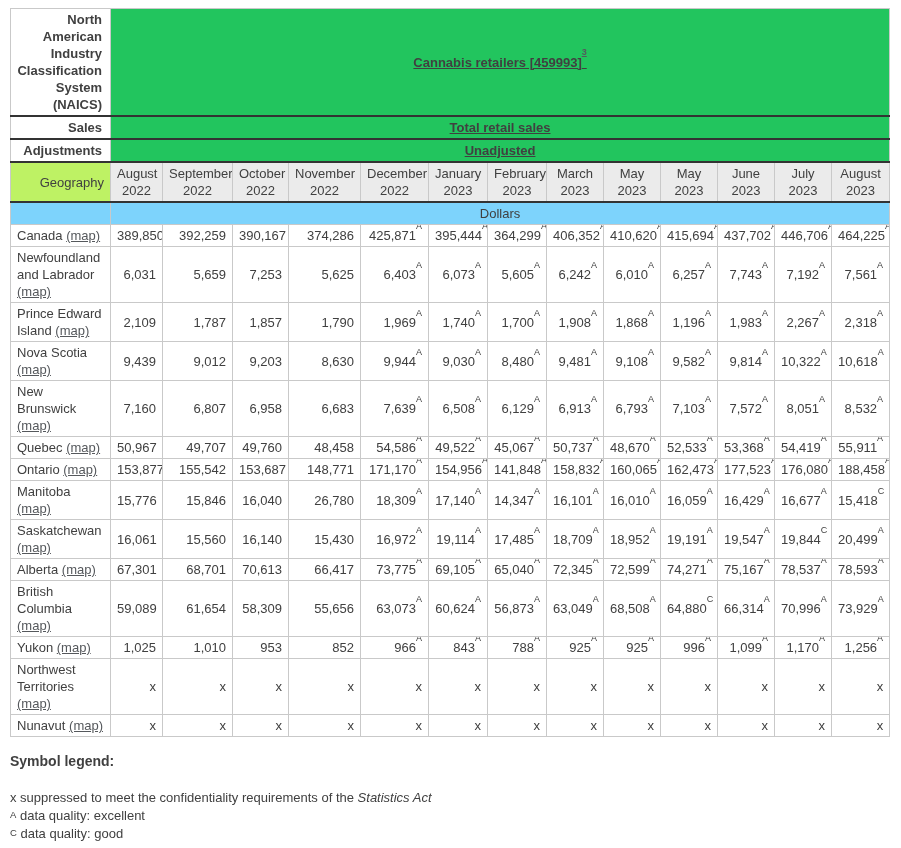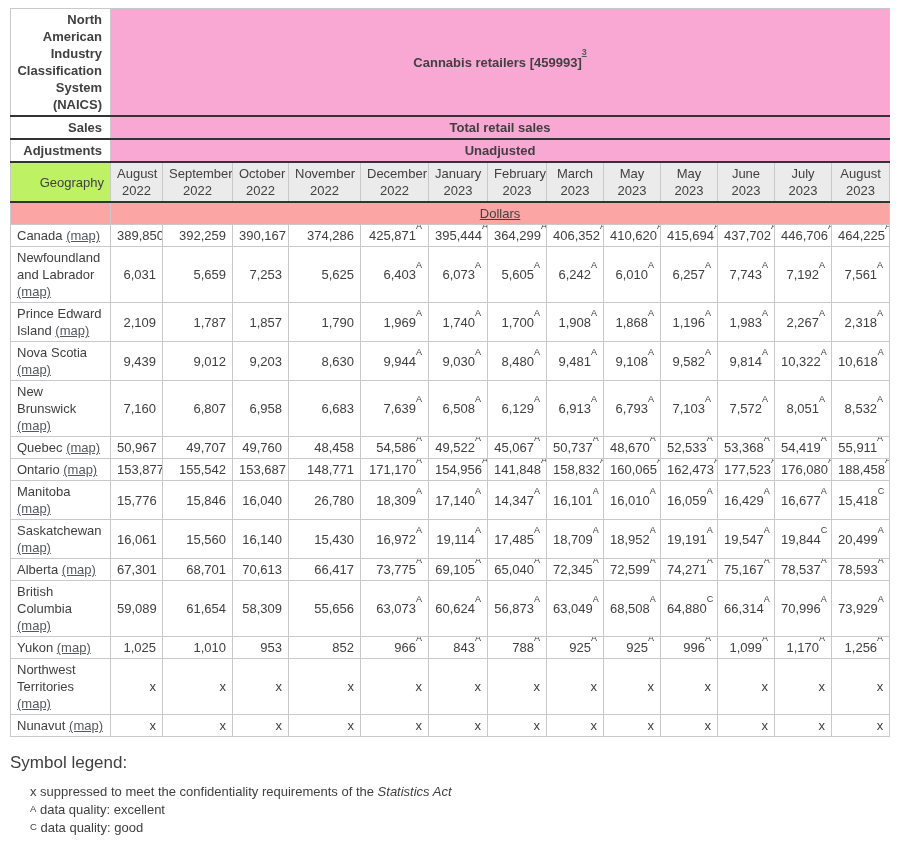--- a/index.html
+++ b/index.html
@@ -28,23 +28,24 @@
   }
   
   tr.meta-row > th.meta-label {
     background: #ffffff;
     text-align: right;
     font-weight: bold;
     vertical-align: bottom;
     padding-right: 8px;
   }
   tr.meta-row > td.meta-value {
-    background: #f9a8d4;
+    background: #22c55e;
     text-align: center;
     font-weight: bold;
+    text-decoration: underline;
   }
   tr.meta-row > th, tr.meta-row > td { border-bottom: 2px solid #333333; }
   td.naics-value { vertical-align: bottom; padding-bottom: 4px; }
   th.naics-label { padding-top: 6px; padding-bottom: 4px; }
 
   
   tr.geo-row > th { border-bottom: 2px solid #333333; }
   th.geo-label {
     background: #bef264;
     text-align: right;
@@ -54,21 +55,21 @@
   }
   th.month-cell {
     background: #ebebeb;
     text-align: center;
     font-weight: bold;
     vertical-align: middle;
     padding: 4px 2px;
   }
 
   
-  tr.unit-row > td { background: #fca5a5; text-decoration: underline; }
+  tr.unit-row > td { background: #7dd3fc; }
   td.unit-cell { text-align: center; font-weight: bold; padding: 4px 2px; }
 
   
   td.geo-cell {
     background: #ffffff;
     text-align: left;
     vertical-align: middle;
     padding: 3px 4px 3px 8px;
     line-height: 18px;
   }
@@ -88,22 +89,22 @@
   }
   a.map-link, a.fn-link {
     color: #55585c;
     text-decoration: underline;
     cursor: pointer;
   }
   sup.fn { font-size: 9px; line-height: 0; vertical-align: top; position: relative; top: -2px; }
 
   
   .legend { margin-top: 16px; padding-left: 0px; color: #404040; }
-  .legend-title { font-weight: normal; font-size: 17px; margin-bottom: 10px; }
-  .legend-line { line-height: 18px; font-size: 13px; margin-left: 20px; }
+  .legend-title { font-weight: bold; font-size: 14px; margin-bottom: 20px; }
+  .legend-line { line-height: 18px; font-size: 13px; }
   .legend-line .sym-sup { font-size: 9.5px; vertical-align: top; position: relative; top: -1px; }
   .legend-line .it { font-style: italic; }
 </style>
 </head>
 <body>
 
 <div class="page">
 
   <table class="stats-table">
     <colgroup>

